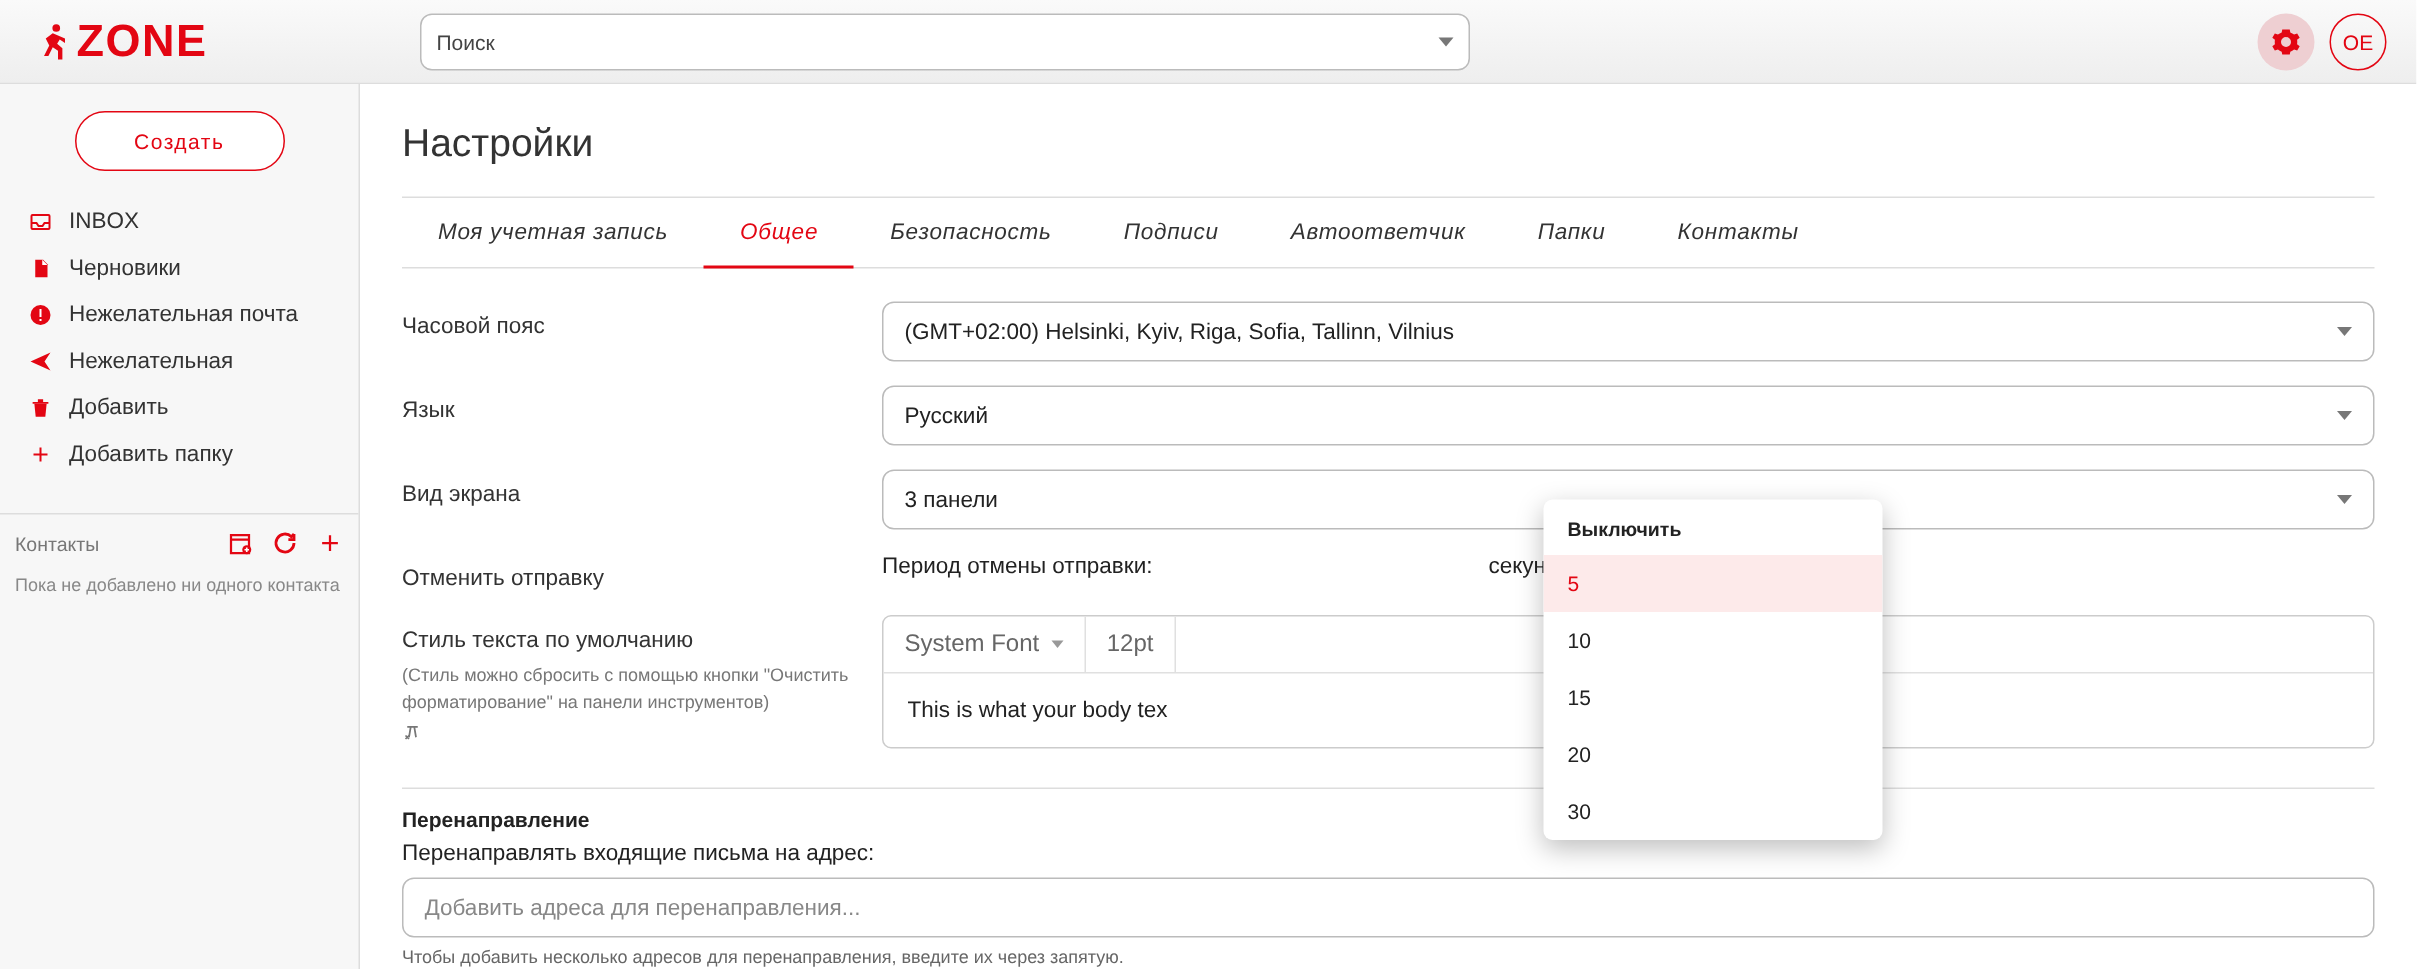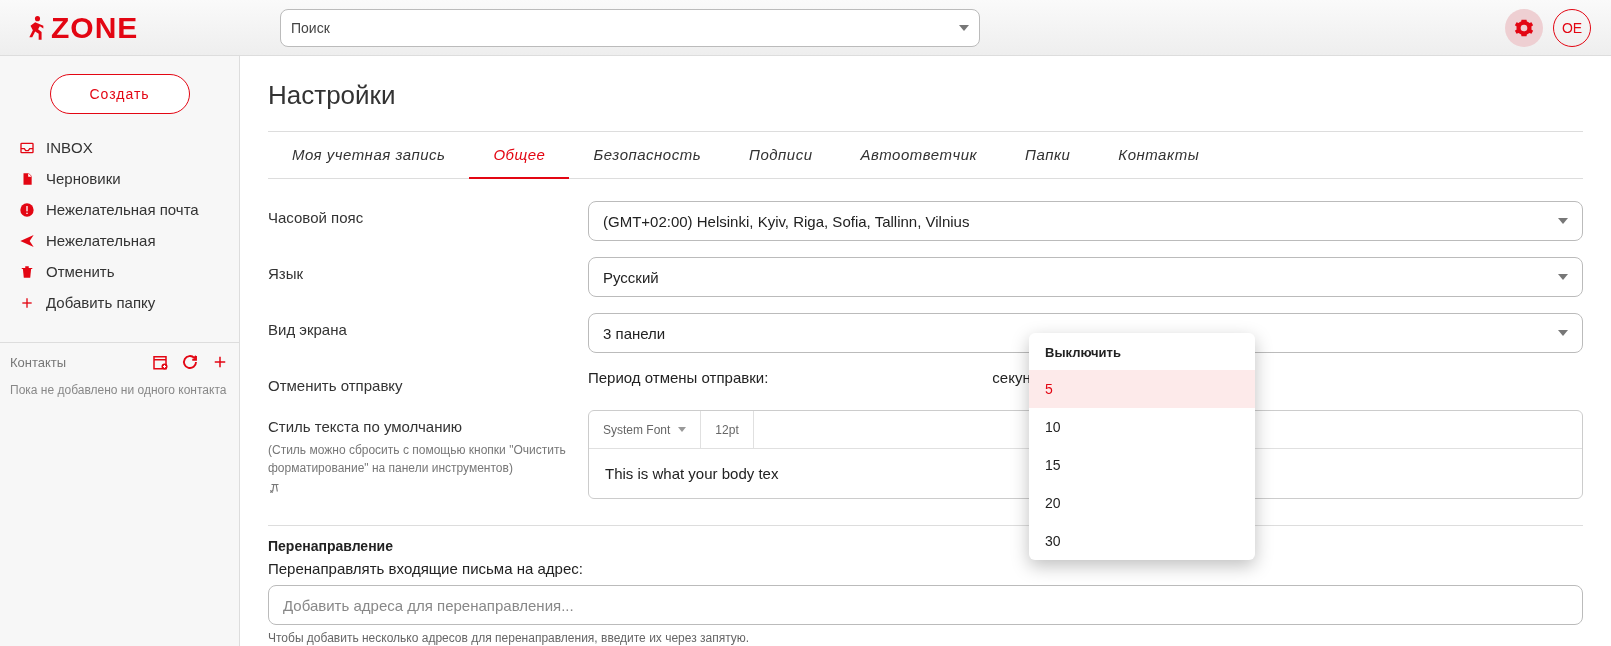--- a/index.html
+++ b/index.html
@@ -43,21 +43,21 @@
   .row-label { width:320px; padding-top:8px; font-size:15px; color:#333; }
   .row-label .hint { font-size:12px; color:#777; margin-top:6px; line-height:1.5; display:flex; flex-wrap:wrap; align-items:center; gap:4px;}
   .row-field { flex:1; }
   .select { width:100%; height:40px; border:1px solid #bbb; border-radius:8px; background:#fff; display:flex; align-items:center; padding:0 14px; justify-content:space-between; font-size:15px; }
   
   .undo-row { display:flex; align-items:center; font-size:15px; }
   .undo-gap { width:224px; }
 
   .editor { border:1px solid #ccc; border-radius:6px; overflow:hidden; }
   .editor-tb { display:flex; align-items:center; border-bottom:1px solid #e0e0e0; height:38px; }
-  .tb-cell { padding:0 14px; font-size:12px; color:#666; display:flex; align-items:center; gap:8px; border-right:1px solid #e0e0e0; height:100%; }
+  .tb-cell { padding:0 14px; font-size:16px; color:#666; display:flex; align-items:center; gap:8px; border-right:1px solid #e0e0e0; height:100%; }
   .editor-body { padding:16px; font-size:15px; }
 
   .section-divider { border:none; border-top:1px solid #ddd; margin:18px 0 12px; }
   .section-title { font-weight:700; font-size:14px; margin-bottom:6px; }
   .section-sub { font-size:15px; margin-bottom:8px; }
   .fwd-input { width:100%; height:40px; border:1px solid #bbb; border-radius:8px; padding:0 14px; font-size:15px; }
   .fwd-input::placeholder { color:#888; }
   .fwd-hint { font-size:12px; color:#666; margin-top:6px; }
 
   
@@ -140,21 +140,21 @@
           </span>
           <span>Нежелательная</span>
         </li>
         <li class="folder-item">
           <span class="icon">
             <svg width="14" height="16" viewBox="0 0 24 24" fill="#e30613">
               <path d="M5 7h14l-1.5 15h-11z"></path>
               <path d="M3 5h18v2H3zM9 2h6v3H9z"></path>
             </svg>
           </span>
-          <span>Отменить</span>
+          <span>Добавить</span>
         </li>
       </ul>
     <div class="folder-item add">
       <span class="icon">
           <svg width="16" height="16" viewBox="0 0 24 24" fill="#e30613">
             <path d="M11 5h2v14h-2z"></path>
             <path d="M5 11h14v2H5z"></path>
           </svg>
         </span>
       <span>Добавить папку</span>

